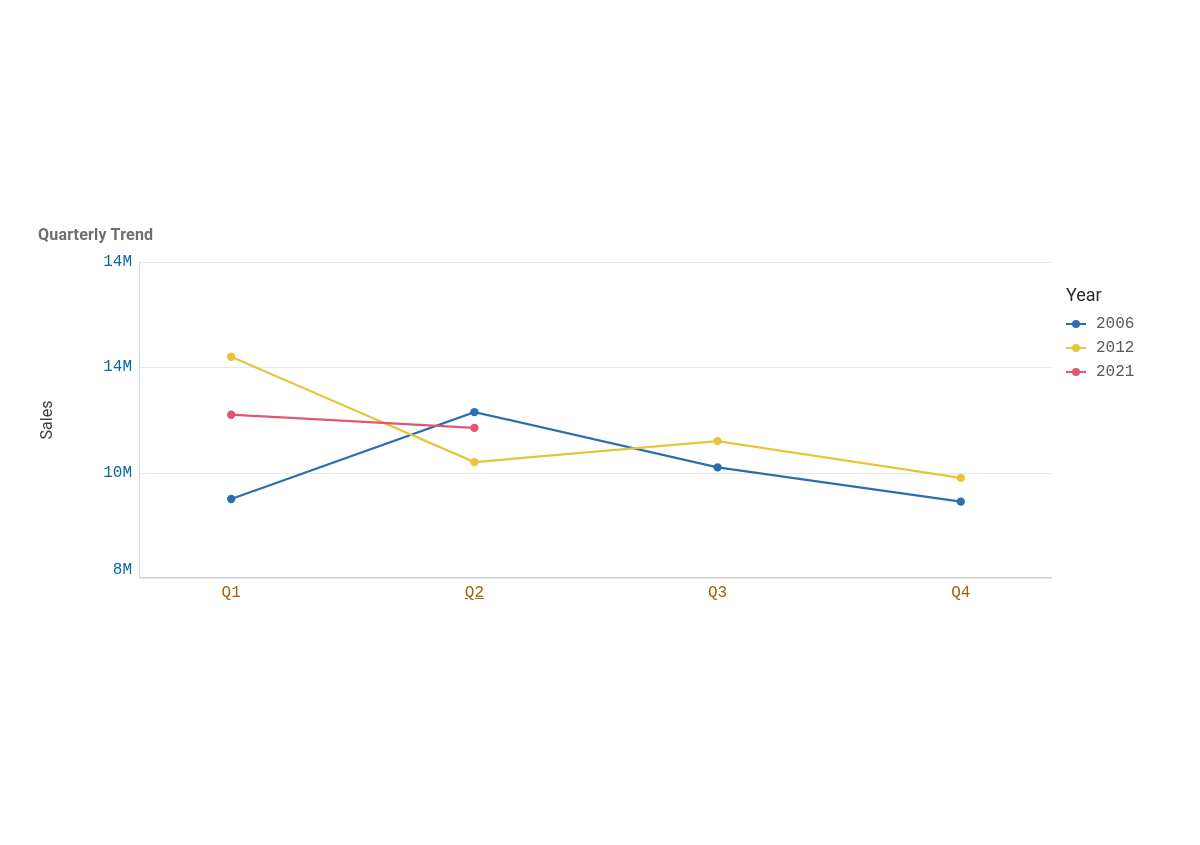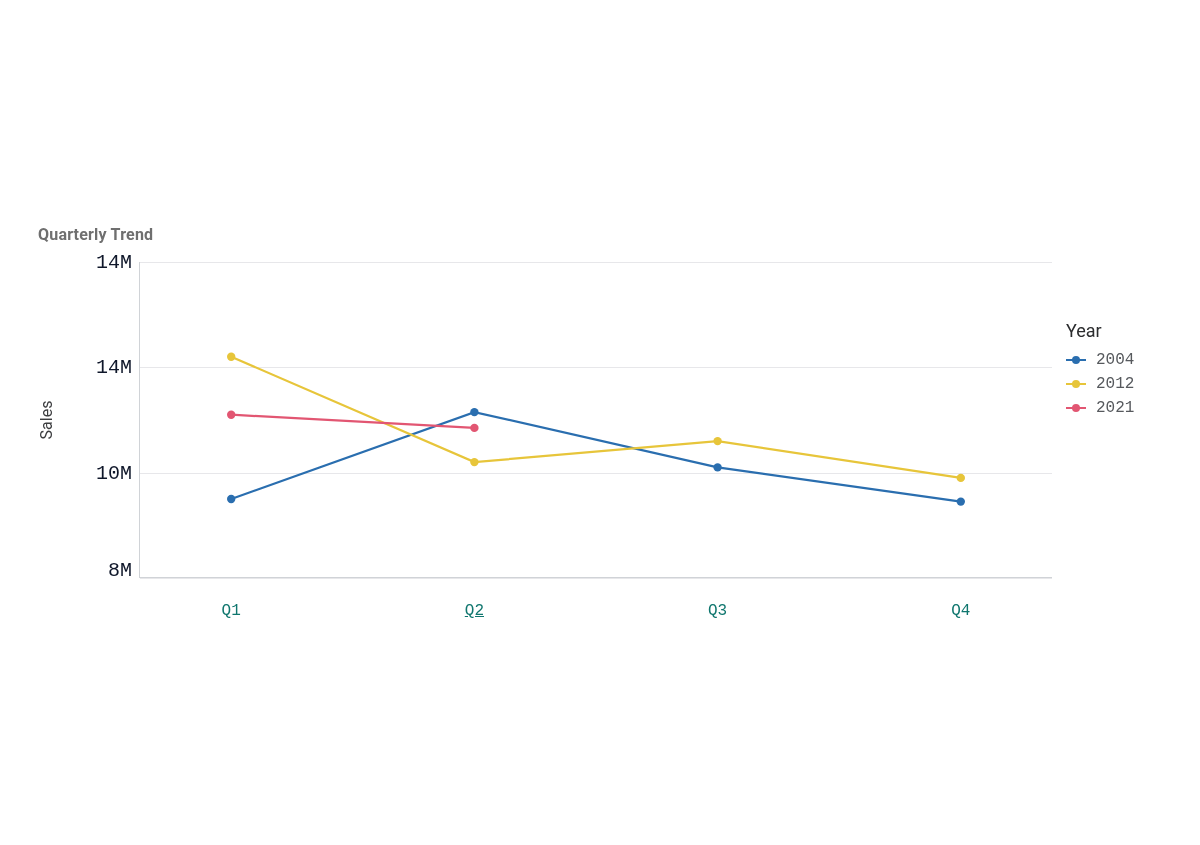--- a/index.html
+++ b/index.html
@@ -56,31 +56,31 @@
     left: 0;
     bottom: 0;
     width: 100%;
     height: 1px;
   }
   .y-tick-label {
     position: absolute;
     right: 920px;
     transform: translateY(-50%);
     font-family: "SFMono-Regular", Consolas, "Liberation Mono", Menlo, monospace;
-    color: #0f172a;
-    font-size: 20px;
+    color: #0369a1;
+    font-size: 16px;
     text-align: right;
     white-space: nowrap;
   }
   .x-tick-label {
     position: absolute;
-    top: 340px;
+    top: 322px;
     transform: translateX(-50%);
     font-family: "SFMono-Regular", Consolas, "Liberation Mono", Menlo, monospace;
-    color: #0f766e;
+    color: #a16207;
     font-size: 16px;
     text-align: center;
   }
   .y-axis-title {
     position: absolute;
     left: 46px;
     top: 420px;
     transform: rotate(-90deg) translate(-50%, -50%);
     transform-origin: left top;
     color: #3c3d3f;
@@ -95,21 +95,20 @@
     overflow: visible;
   }
   .line-path { fill: none; stroke-width: 2.2; }
   .dot { stroke: none; }
   
   .legend {
     position: absolute;
     left: 1066px;
     top: 284px;
     width: 120px;
-    margin-top: 36px;
   }
   .legend-title {
     font-size: 18px;
     color: #2b2c2e;
     margin-bottom: 10px;
   }
   .legend-item {
     display: flex;
     align-items: center;
     gap: 10px;
@@ -185,21 +184,21 @@
   </div>
 
   <div class="legend">
     <div class="legend-title">Year</div>
 
     <div class="legend-item">
       <span class="legend-swatch">
         <span class="sw-line" style="background: rgb(42, 110, 175);"></span>
         <span class="sw-dot" style="background: rgb(42, 110, 175);"></span>
       </span>
-      <span>2004</span>
+      <span>2006</span>
     </div>
 
     <div class="legend-item">
       <span class="legend-swatch">
         <span class="sw-line" style="background: rgb(231, 197, 58);"></span>
         <span class="sw-dot" style="background: rgb(231, 197, 58);"></span>
       </span>
       <span>2012</span>
     </div>
 

